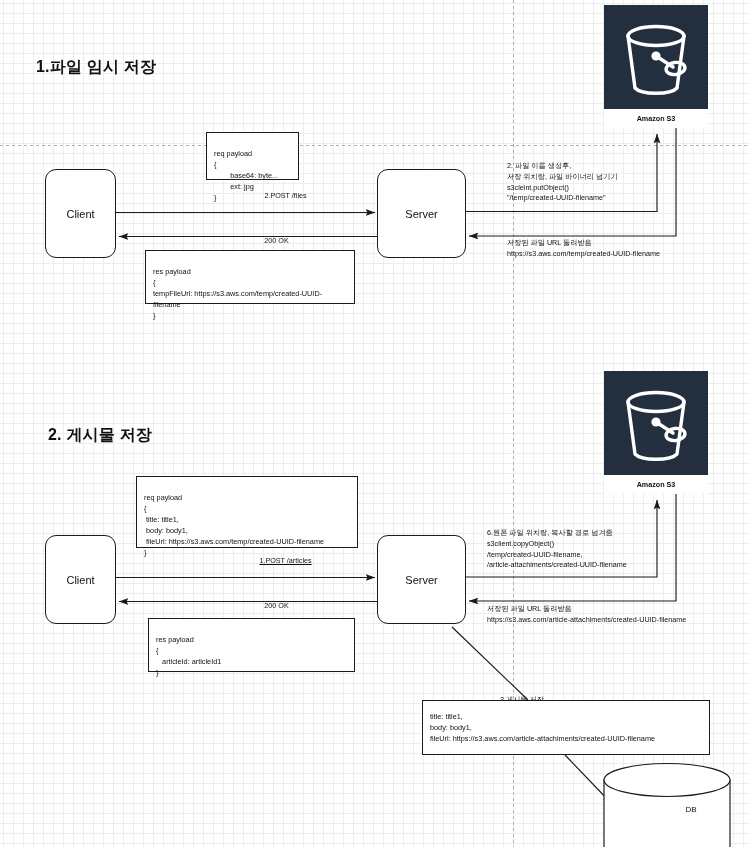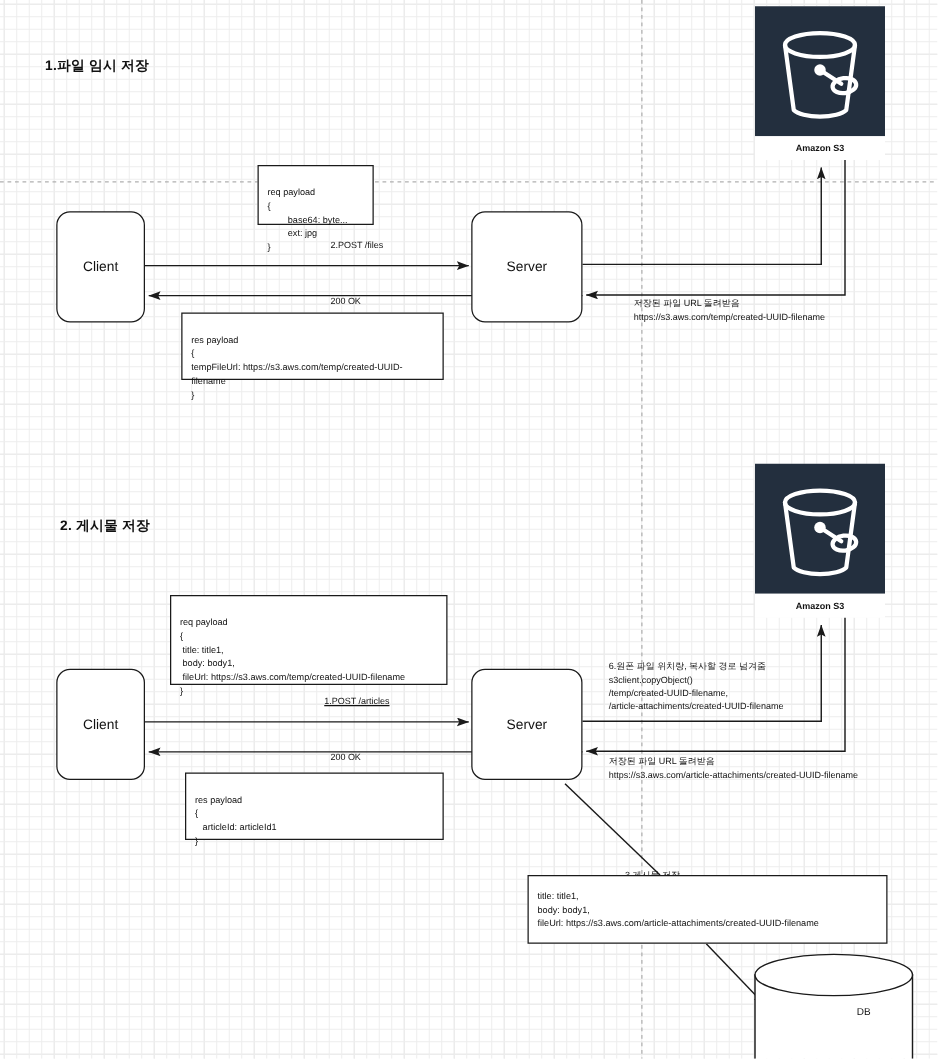--- a/index.html
+++ b/index.html
@@ -28,25 +28,26 @@
     position: absolute;
     left: 0;
     top: 0;
     width: 750px;
     height: 847px;
     pointer-events: none;
   }
   
   .section-title {
     position: absolute;
-    font-size: 11px;
+    font-size: 16px;
     font-weight: bold;
     color: #111111;
     letter-spacing: 0.2px;
     white-space: nowrap;
+    margin-top: 12px;
   }
   
   .node {
     position: absolute;
     box-sizing: border-box;
     border: 1.3px solid #1a1a1a;
     border-radius: 11px;
     background: #ffffff;
     display: flex;
     align-items: center;
@@ -192,20 +193,24 @@
           <path d="M24,31 L31,83 A22,7.5 0 0 0 73,83 L80,31"></path>
           <path d="M52,51 L69,62"></path>
           <ellipse cx="71.5" cy="63.5" rx="9.5" ry="6" transform="rotate(-8 71.5 63.5)"></ellipse>
         </g>
         <circle cx="52" cy="51" r="4.6" fill="#ffffff"></circle>
       </svg>
     </div>
     <div class="caption">Amazon S3</div>
   </div>
 
+  <div class="flabel" style="left:507px; top:161px;">2. 파일 이름 생성후,
+저장 위치랑, 파일 바이너리 넘기기
+s3cleint.putObject()
+"/temp/created-UUID-filename"</div>
 
   <div class="flabel" style="left:507px; top:238px;">저장된 파일 URL 돌려받음
 https://s3.aws.com/temp/created-UUID-filename</div>
 
   <div class="section-title" style="left:48px; top:413px;">2. 게시물 저장</div>
 
   <div class="node" style="left:45px; top:535px; width:71px; height:89px;">
     <span>Client</span>
   </div>
 

